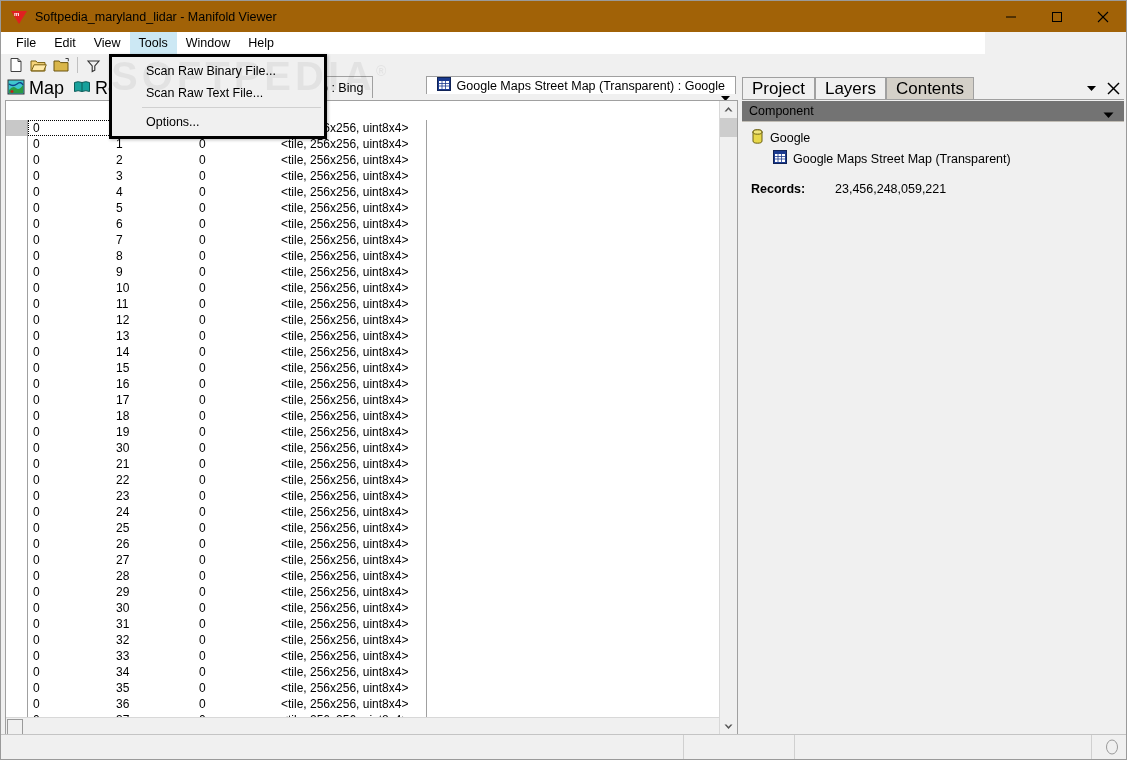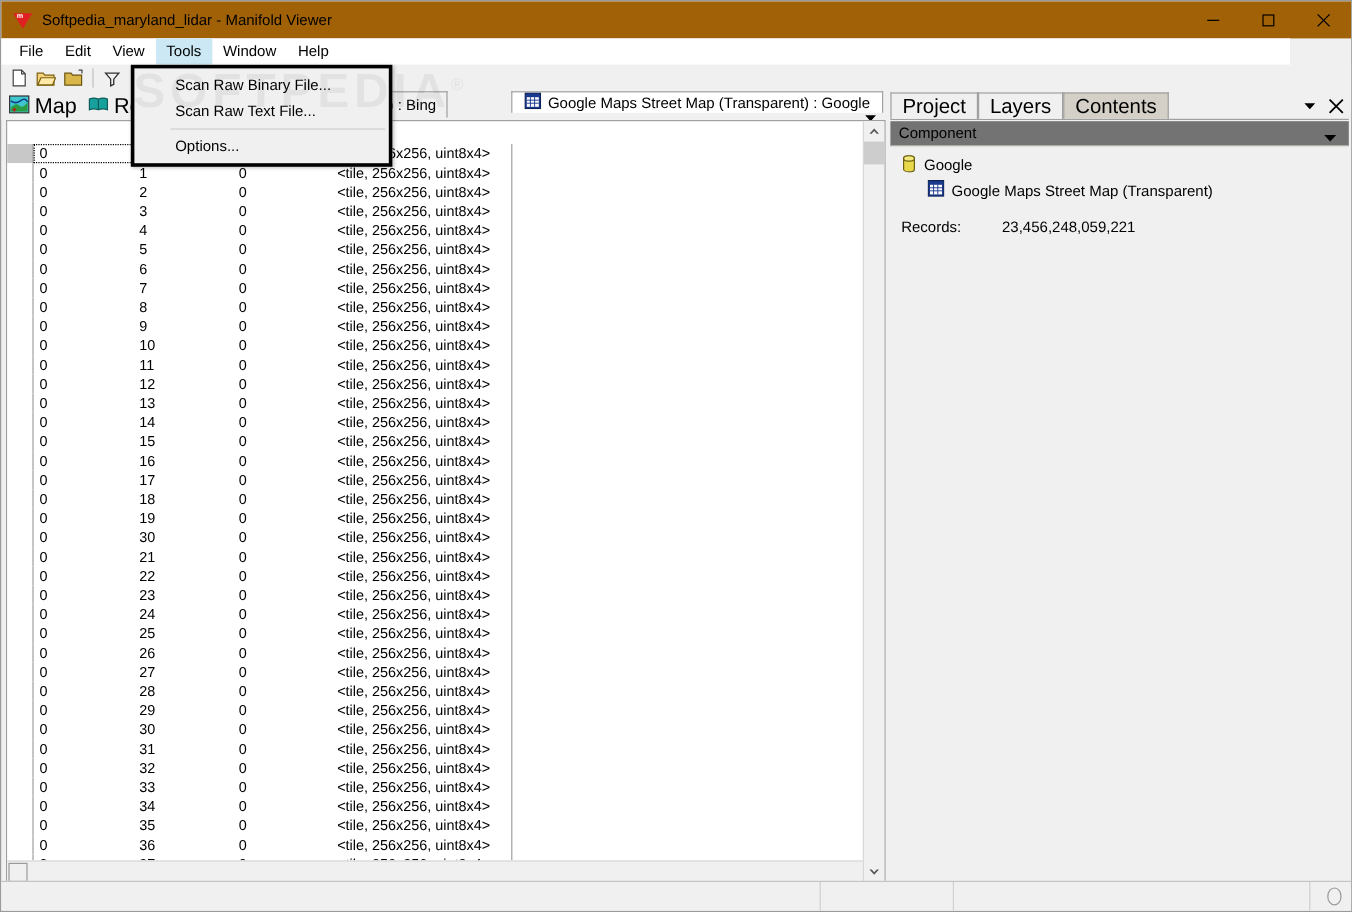--- a/index.html
+++ b/index.html
@@ -49,21 +49,21 @@
     display: flex; align-items: stretch;
   }
   .win-btn {
     width: 46px; display: flex; align-items: center; justify-content: center;
     cursor: default;
   }
   .win-btn svg { display: block; }
 
   
   .menubar {
-    position: absolute; left: 0; top: 31px; width: 1074px; height: 22px;
+    position: absolute; left: 0; top: 31px; width: 984px; height: 22px;
     background: #ffffff;
     display: flex; align-items: stretch;
     padding-left: 6px;
     box-sizing: border-box;
   }
   .menu-item {
     padding: 0 9px; display: flex; align-items: center;
     font-size: 12.5px; white-space: nowrap; cursor: default;
   }
   .menu-item.active { background: #cce8f4; }
@@ -229,21 +229,21 @@
   .tree-row {
     display: flex; align-items: center; gap: 6px;
     height: 21px; font-size: 12.5px; cursor: default;
   }
   .tree-row.lvl0 { padding-left: 9px; margin-top: 5px; }
   .tree-row.lvl1 { padding-left: 31px; }
   .records-row {
     display: flex; align-items: center;
     margin-top: 13px; padding-left: 9px; font-size: 12.5px;
   }
-  .records-label { width: 84px; }
+  .records-label { width: 84px; font-weight: bold; }
 
   
   .menu-popup {
     position: absolute; left: 108px; top: 53px; width: 212px;
     background: #f0f0f0;
     border: 3px solid #000000;
     box-shadow: 1px 1px 3px rgba(0,0,0,0.25);
     padding: 3px 0;
     z-index: 50;
   }

